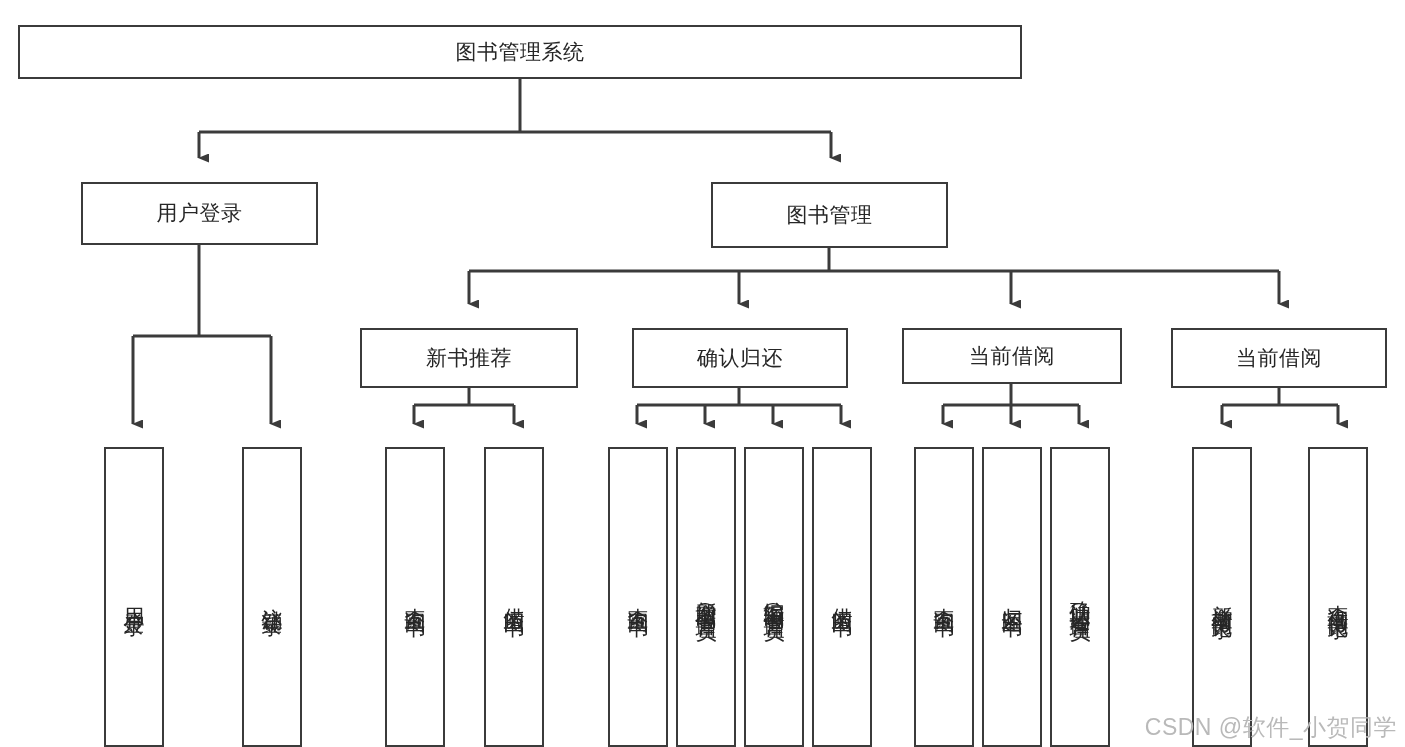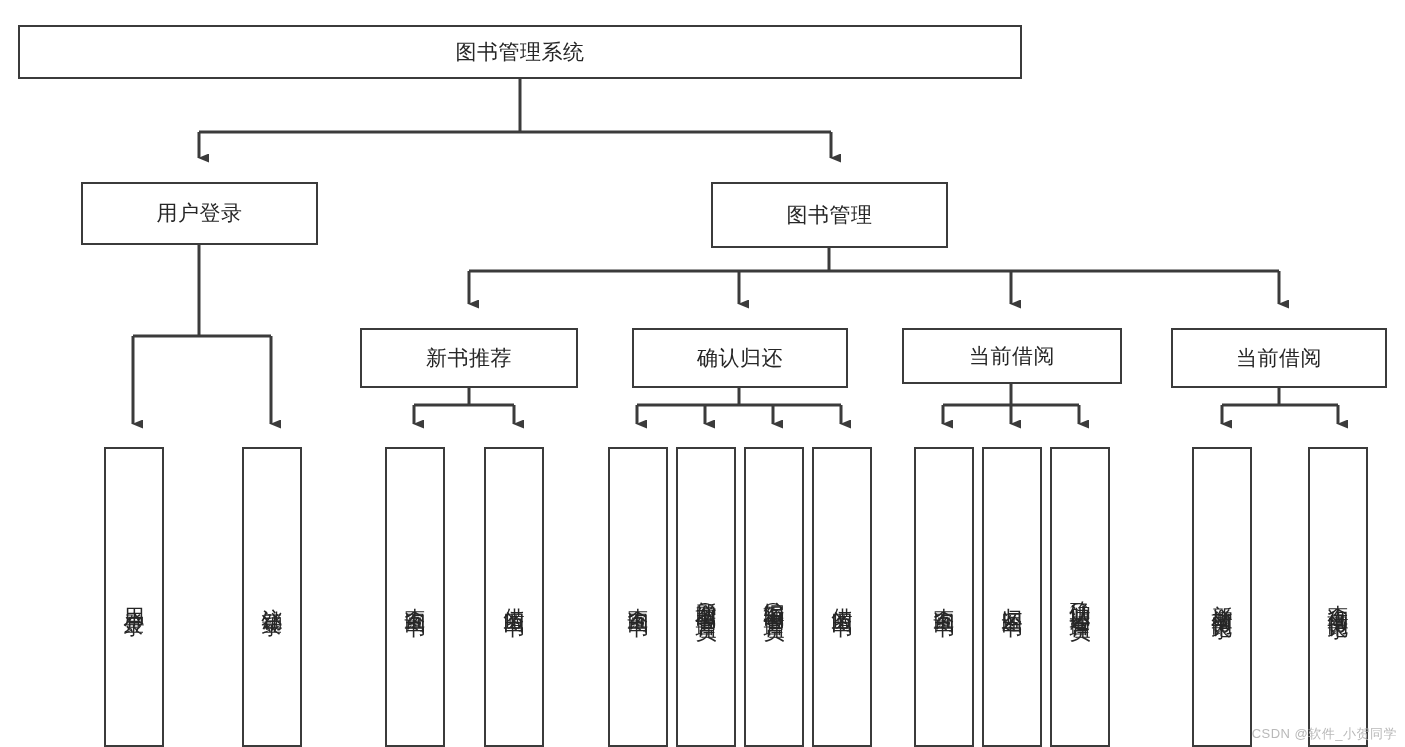--- a/index.html
+++ b/index.html
@@ -50,21 +50,21 @@
     line-height: 1.05;
   }
   .leaf {
     align-items: center;
     justify-content: center;
   }
   #watermark {
     position: absolute;
     right: 8px;
     bottom: 4px;
-    font-size: 13px;
+    font-size: 23px;
     color: #b9b9b9;
     letter-spacing: 0.5px;
     white-space: nowrap;
   }
 </style>
 </head>
 <body>
 
 <div id="diagram-root">
 

